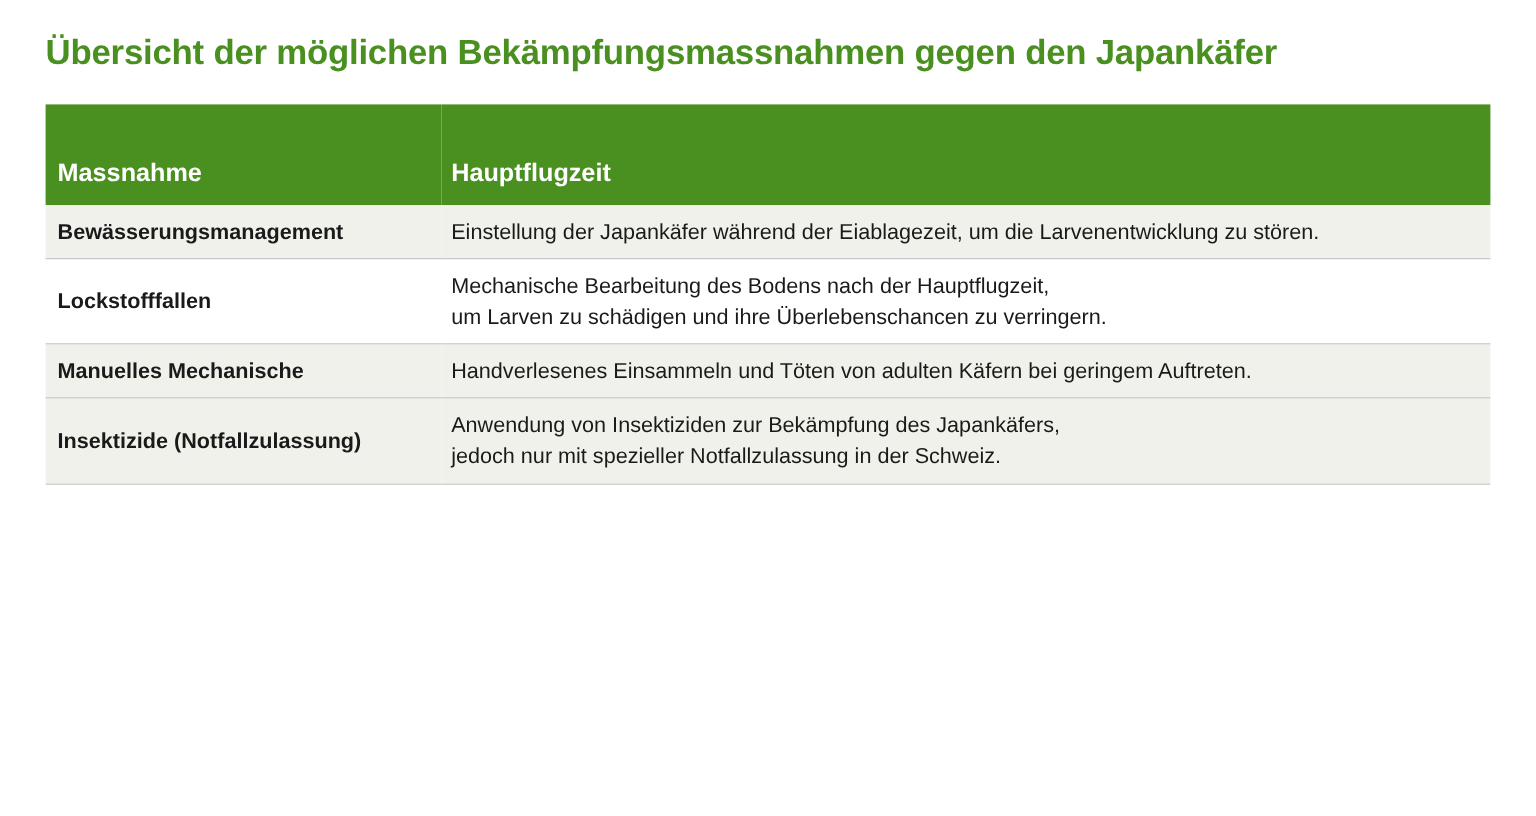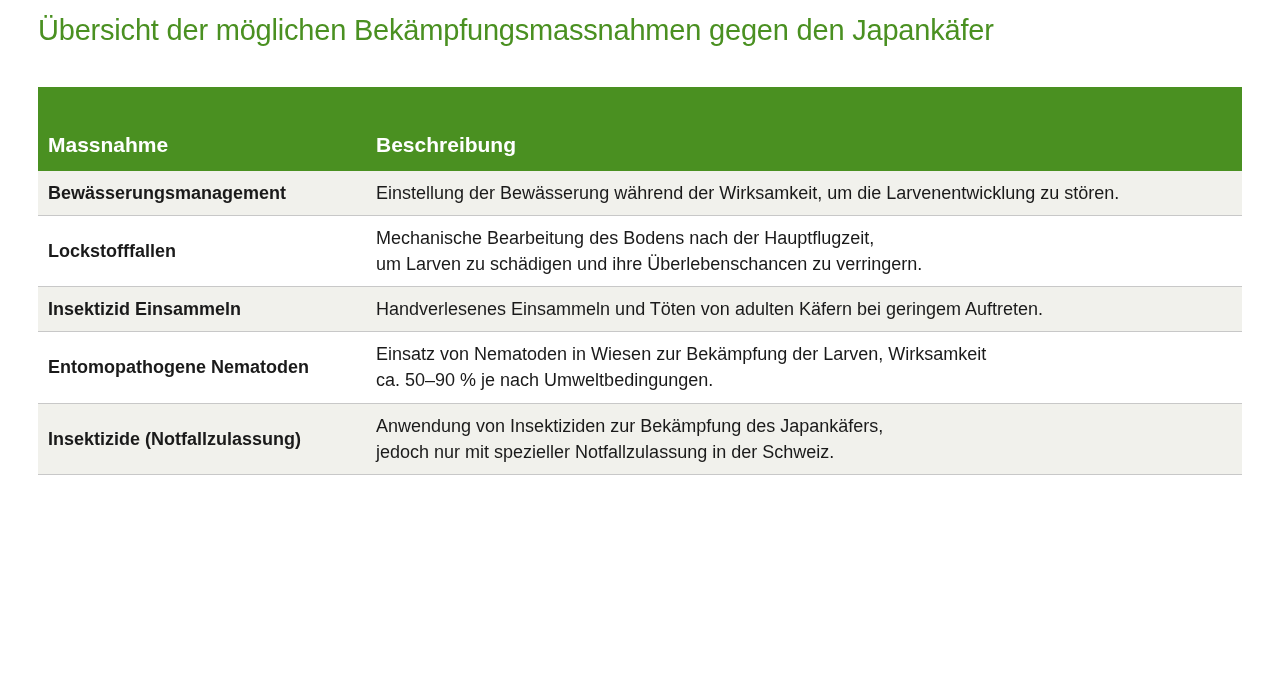--- a/index.html
+++ b/index.html
@@ -17,23 +17,23 @@
   .page {
     position: relative;
     width: 1280px;
     height: 680px;
     box-sizing: border-box;
     padding: 0;
   }
   .title {
     position: absolute;
     left: 38px;
-    top: 14px;
+    top: 28px;
     font-size: 29px;
-    font-weight: normal;
+    font-weight: bold;
     color: #4a9021;
     letter-spacing: -0.2px;
     white-space: nowrap;
   }
   .table-wrap {
     position: absolute;
     left: 38px;
     top: 87px;
     width: 1204px;
   }
@@ -95,48 +95,41 @@
 
 <div class="page">
 
   <div class="title">Übersicht der möglichen Bekämpfungsmassnahmen gegen den Japankäfer</div>
 
   <div class="table-wrap">
     <table class="measures">
       <thead>
         <tr>
           <th class="col-measure">Massnahme</th>
-          <th class="col-desc">Beschreibung</th>
+          <th class="col-desc">Hauptflugzeit</th>
         </tr>
       </thead>
       <tbody id="table-body">
           <tr class="alt">
             <td class="cell-measure">Bewässerungsmanagement</td>
             <td class="cell-desc">
-              <span class="desc-line">Einstellung der Bewässerung während der Wirksamkeit, um die Larvenentwicklung zu stören.</span>
+              <span class="desc-line">Einstellung der Japankäfer während der Eiablagezeit, um die Larvenentwicklung zu stören.</span>
             </td>
           </tr>
           <tr>
             <td class="cell-measure">Lockstofffallen</td>
             <td class="cell-desc">
               <span class="desc-line">Mechanische Bearbeitung des Bodens nach der Hauptflugzeit,</span>
               <span class="desc-line">um Larven zu schädigen und ihre Überlebenschancen zu verringern.</span>
             </td>
           </tr>
           <tr class="alt">
-            <td class="cell-measure">Insektizid Einsammeln</td>
+            <td class="cell-measure">Manuelles Mechanische</td>
             <td class="cell-desc">
               <span class="desc-line">Handverlesenes Einsammeln und Töten von adulten Käfern bei geringem Auftreten.</span>
-            </td>
-          </tr>
-          <tr>
-            <td class="cell-measure">Entomopathogene Nematoden</td>
-            <td class="cell-desc">
-              <span class="desc-line">Einsatz von Nematoden in Wiesen zur Bekämpfung der Larven, Wirksamkeit</span>
-              <span class="desc-line">ca. 50–90 % je nach Umweltbedingungen.</span>
             </td>
           </tr>
           <tr class="alt">
             <td class="cell-measure">Insektizide (Notfallzulassung)</td>
             <td class="cell-desc">
               <span class="desc-line">Anwendung von Insektiziden zur Bekämpfung des Japankäfers,</span>
               <span class="desc-line">jedoch nur mit spezieller Notfallzulassung in der Schweiz.</span>
             </td>
           </tr>
         </tbody>

